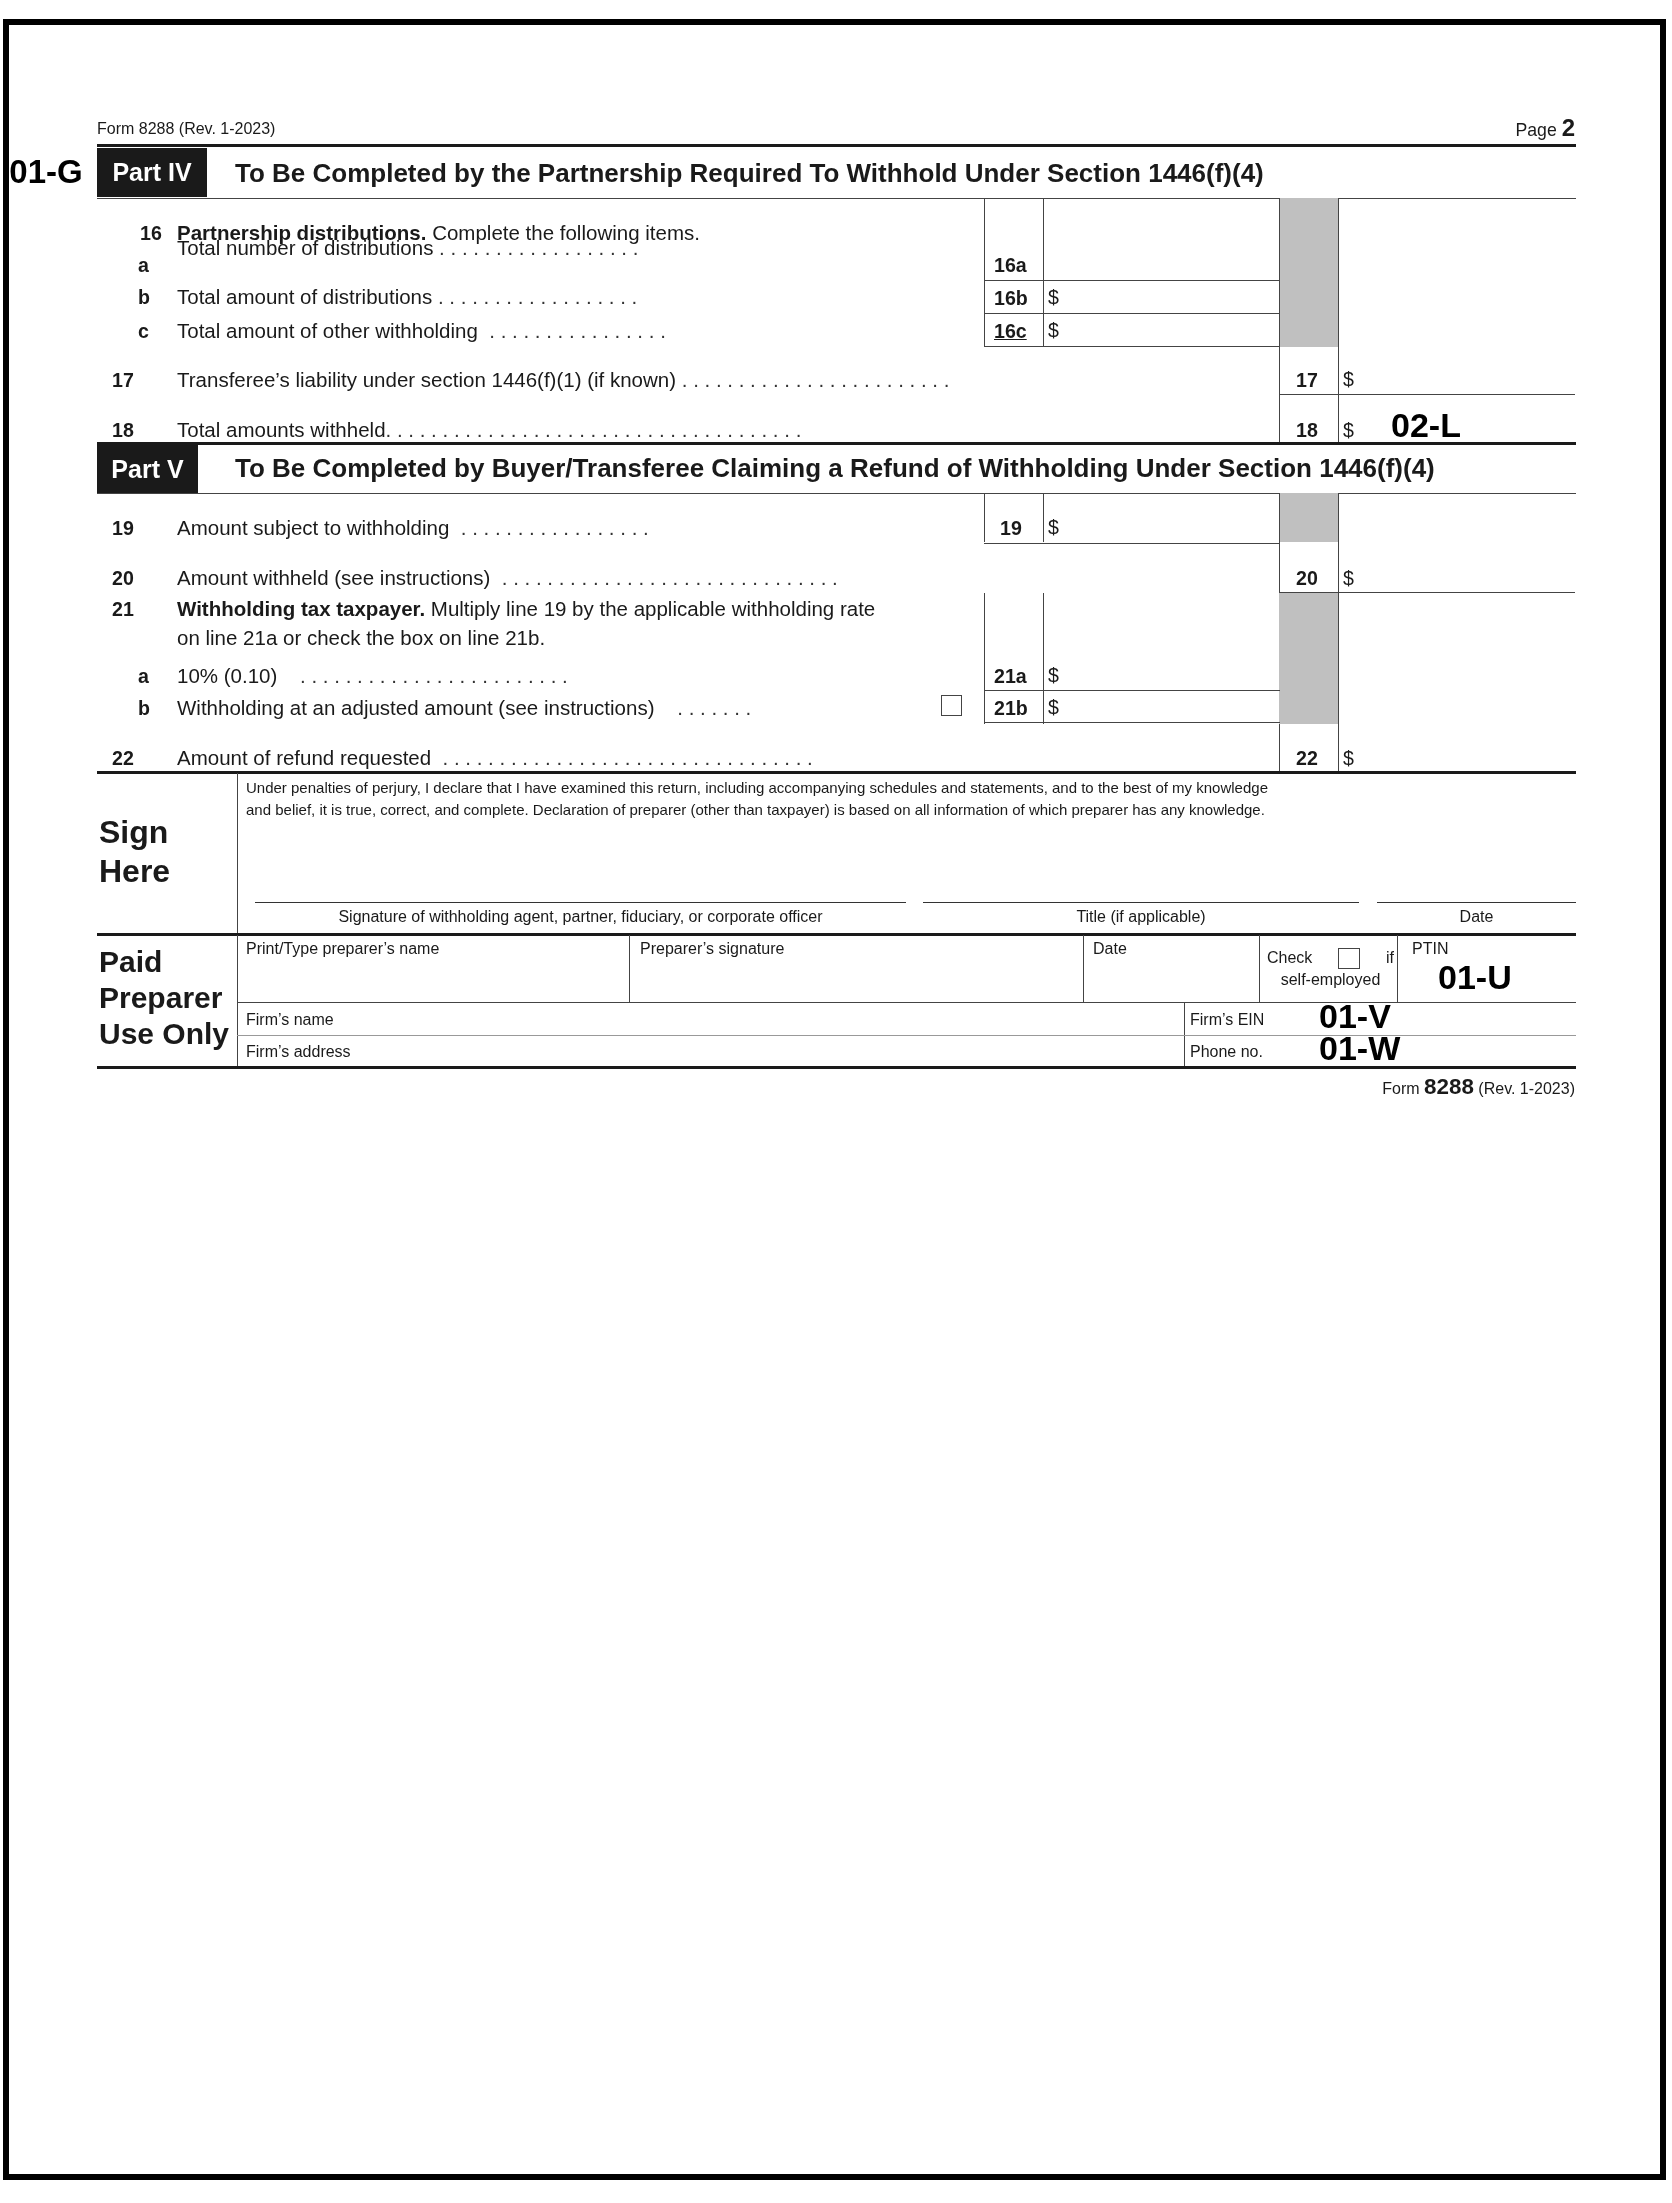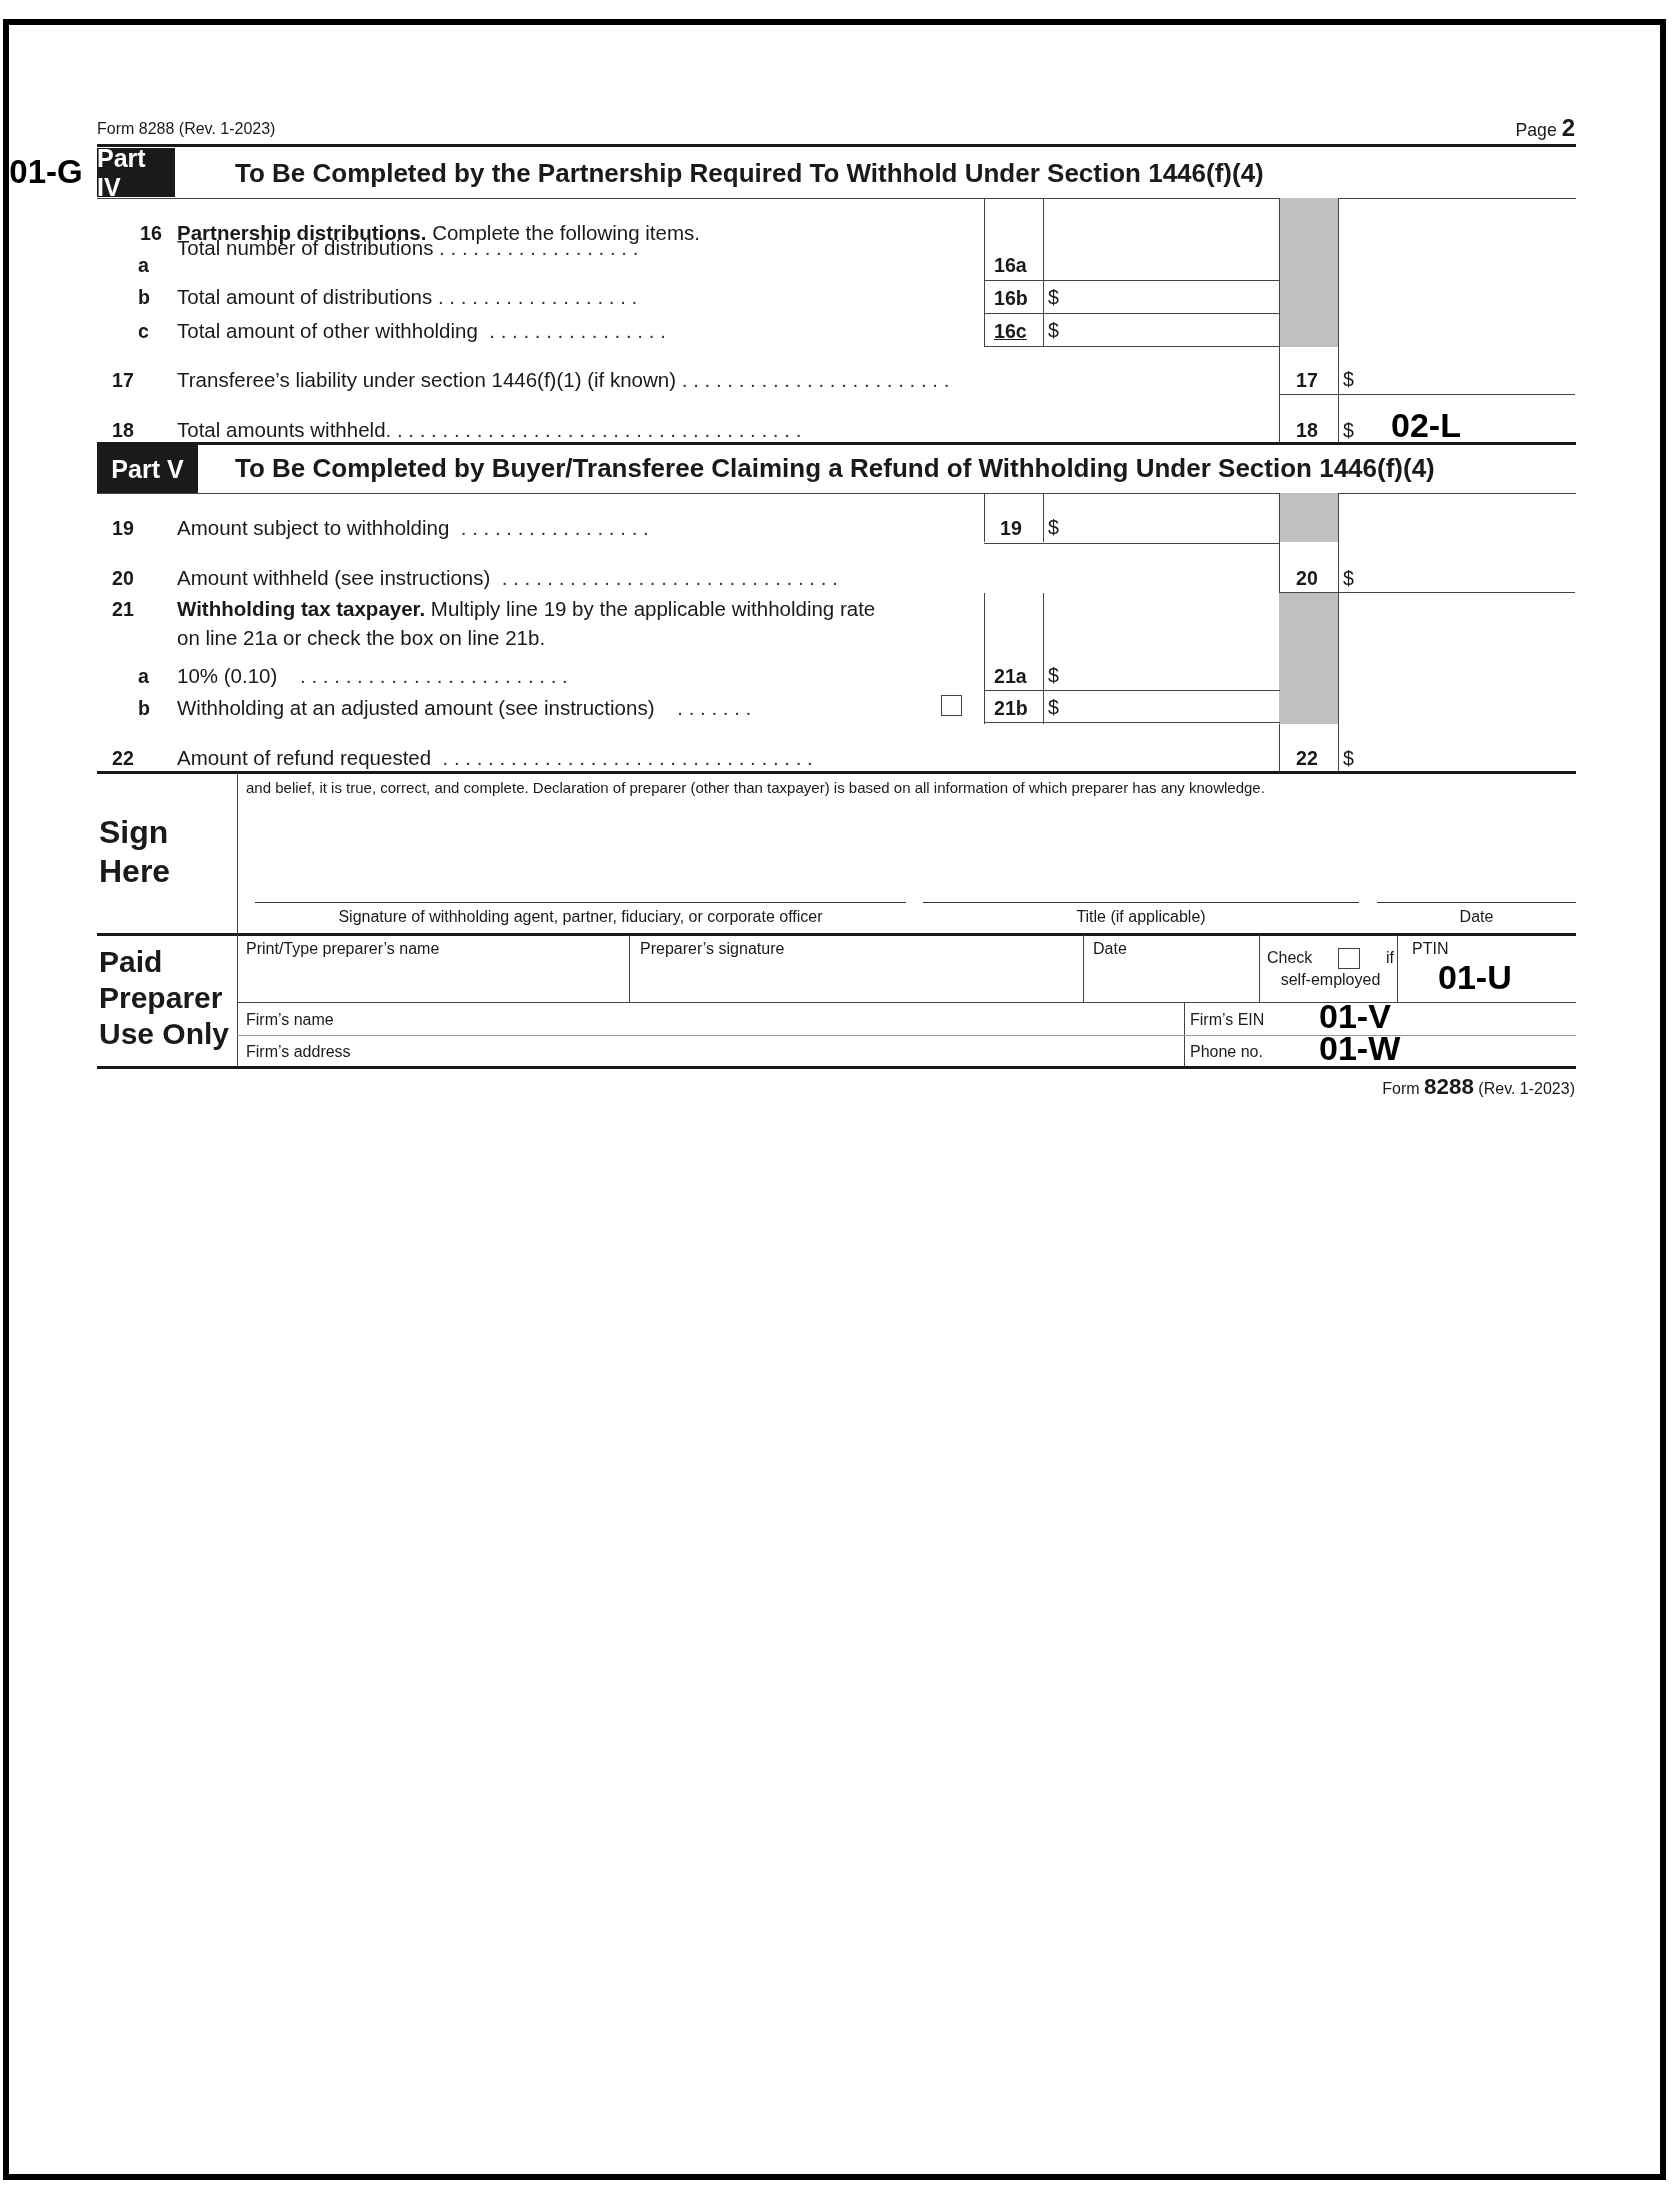--- a/index.html
+++ b/index.html
@@ -30,21 +30,21 @@
 <div class="frame"></div>
 
 <div class="abs small" style="left:97px; top:120px;">Form 8288 (Rev. 1-2023)</div>
 <div class="abs" style="right:97px; top:114px; font-size:17.7px;">
   <span>Page</span>
   <span style="font-weight:bold; font-size:24px;">2</span>
 </div>
 <div class="hthick" style="left:97px; top:144px; width:1479px;"></div>
 
 <div class="stamp" style="left:9.3px; top:153px; font-size:33px;">01-G</div>
-<div class="part-tag" style="left:97px; top:148px; width:78px; height:49px;">Part IV</div>
+<div class="part-tag" style="left:97px; top:148px; width:110px; height:49px;">Part IV</div>
 <div class="part-title" style="left:235px; top:158px;">To Be Completed by the Partnership Required To Withhold Under Section 1446(f)(4)</div>
 <div class="hline" style="left:97px; top:198px; width:1479px;"></div>
 
 <div class="vline" style="left:984px; top:198px; height:149px;"></div>
 <div class="vline" style="left:1043px; top:198px; height:149px;"></div>
 <div class="gray" style="left:1279px; top:198px; width:59px; height:149px;"></div>
 <div class="vline" style="left:1279px; top:198px; height:246px;"></div>
 <div class="vline" style="left:1338px; top:198px; height:246px;"></div>
 <div class="hline" style="left:984px; top:280px; width:296px;"></div>
 <div class="hline" style="left:984px; top:313px; width:296px;"></div>
@@ -140,20 +140,21 @@
 <div class="dollar" style="left:1343px; top:747px;">$</div>
 <div class="abs" style="left:1361px; top:732px; width:213px; height:39px;"></div>
 <div class="hthick" style="left:97px; top:771px; width:1479px;"></div>
 
 <div class="vline" style="left:237px; top:773px; height:161px;"></div>
 <div class="big-label" style="left:99px; top:813px;">
   <div>Sign</div>
   <div>Here</div>
 </div>
 <div class="abs tiny" style="left:246px; top:777px; white-space:nowrap; line-height:22.4px;">
+  <div>Under penalties of perjury, I declare that I have examined this return, including accompanying schedules and statements, and to the best of my knowledge</div>
   <div>and belief, it is true, correct, and complete. Declaration of preparer (other than taxpayer) is based on all information of which preparer has any knowledge.</div>
 </div>
 <div class="abs" style="left:255px; top:839px; width:651px; height:63px;"></div>
 <div class="hline" style="left:255px; top:902px; width:651px; border-top-color:#333;"></div>
 <div class="abs small" style="left:255px; top:908px; width:651px; text-align:center;">Signature of withholding agent, partner, fiduciary, or corporate officer</div>
 <div class="abs" style="left:923px; top:839px; width:436px; height:63px;"></div>
 <div class="hline" style="left:923px; top:902px; width:436px; border-top-color:#333;"></div>
 <div class="abs small" style="left:923px; top:908px; width:436px; text-align:center;">Title (if applicable)</div>
 <div class="abs" style="left:1377px; top:839px; width:199px; height:63px;"></div>
 <div class="hline" style="left:1377px; top:902px; width:199px; border-top-color:#333;"></div>

